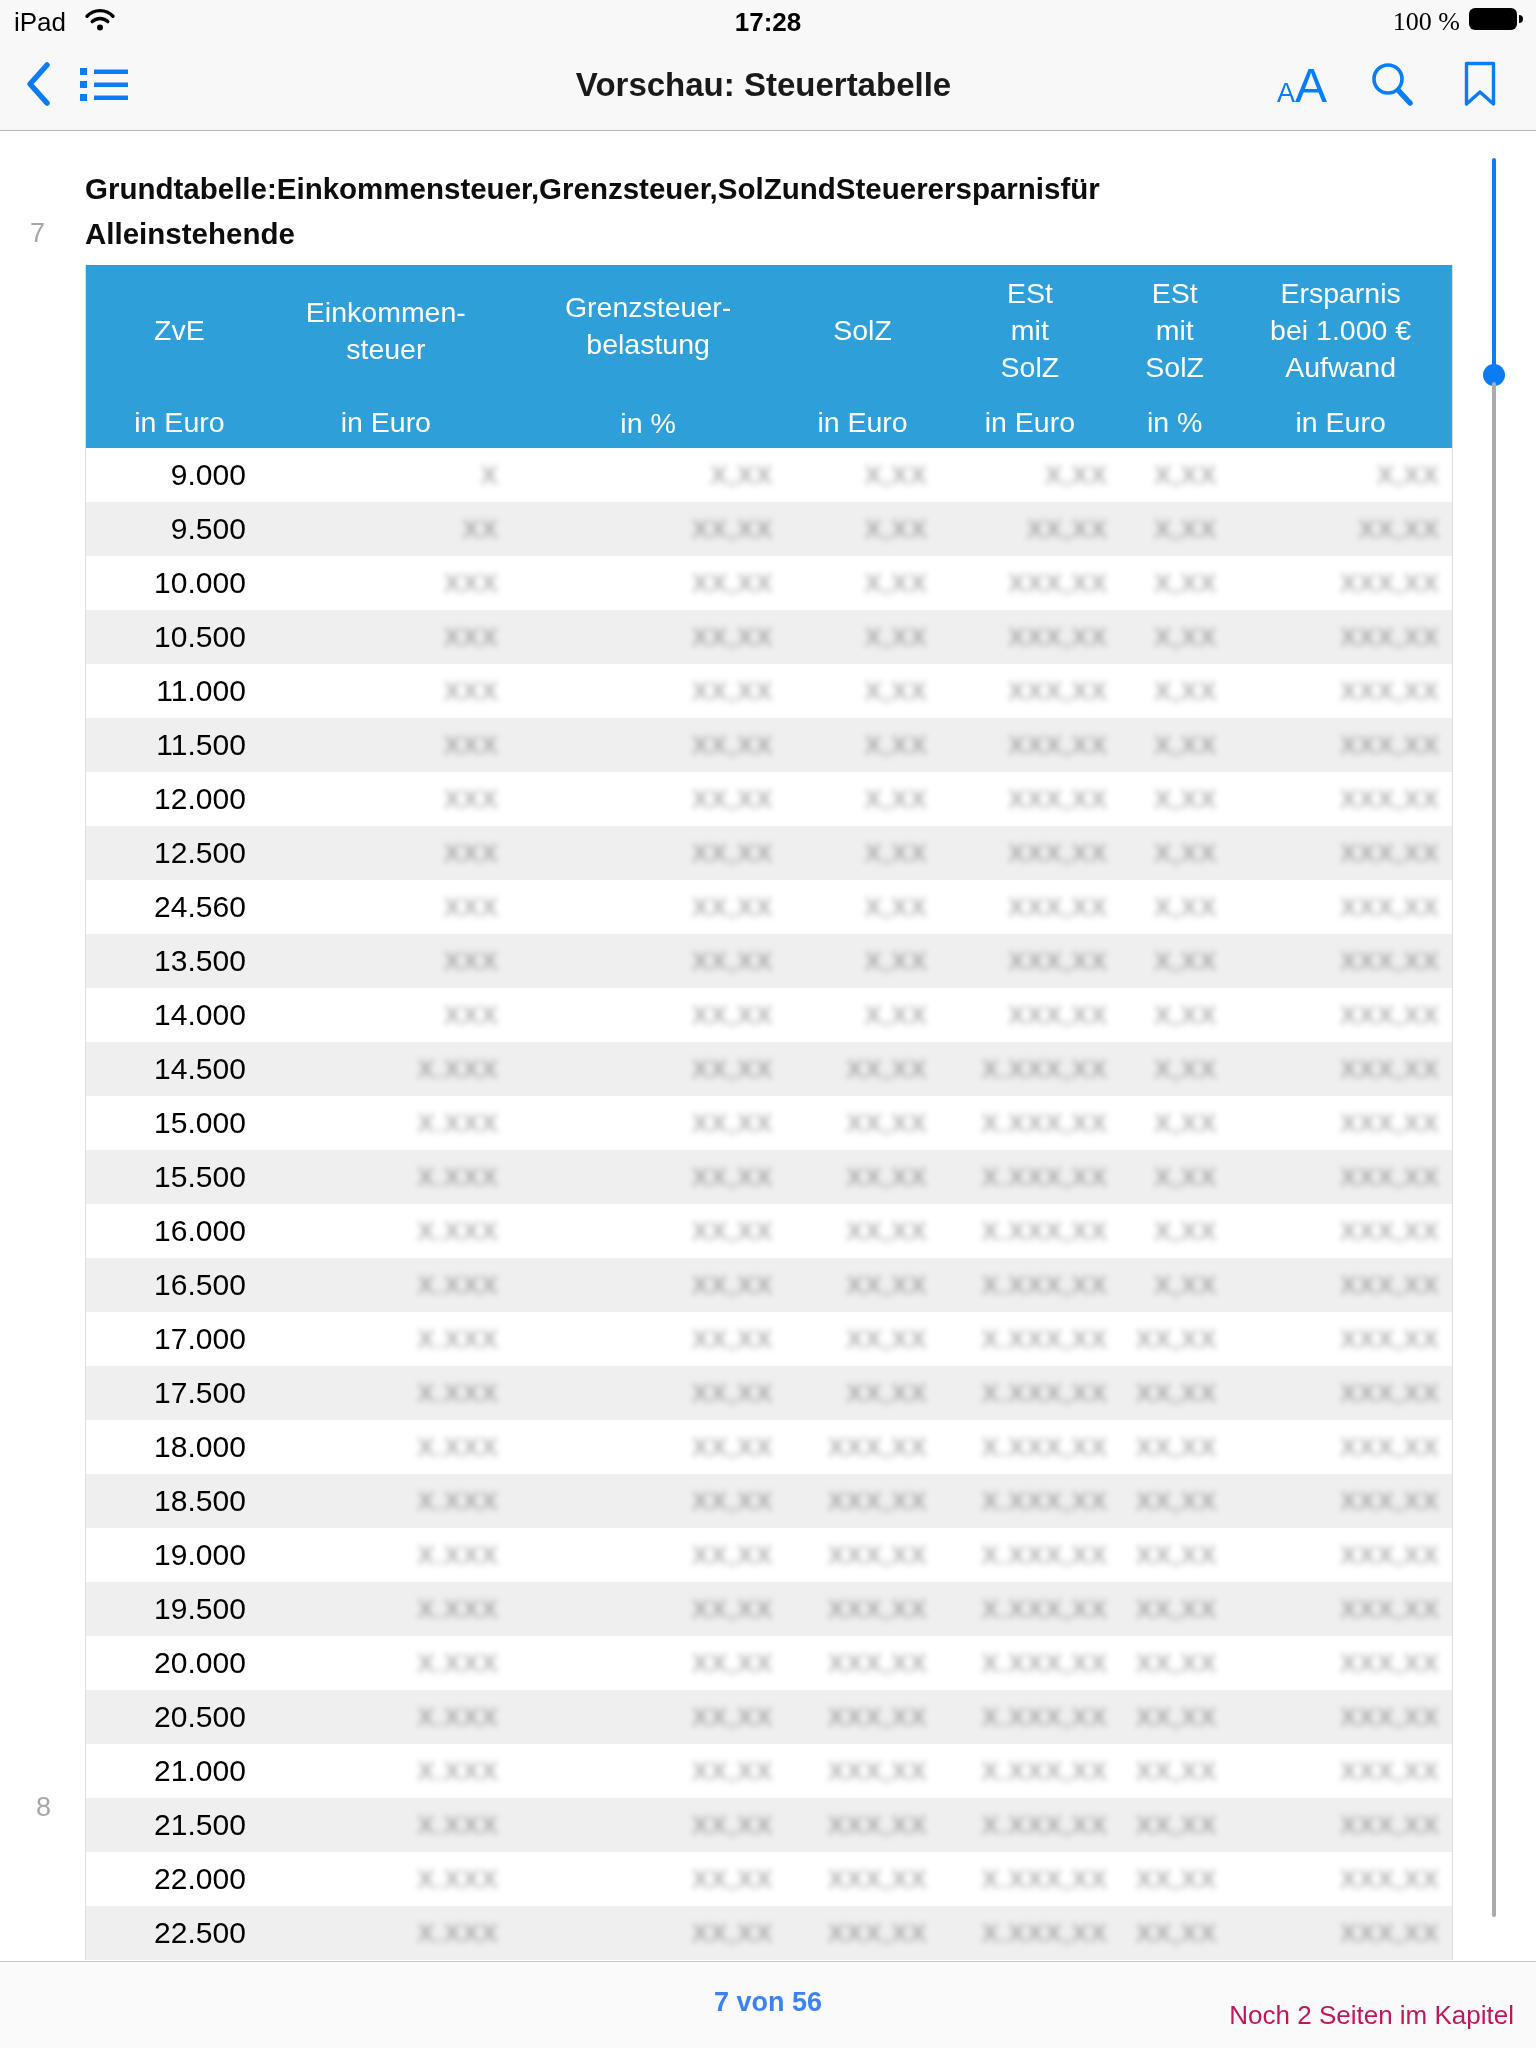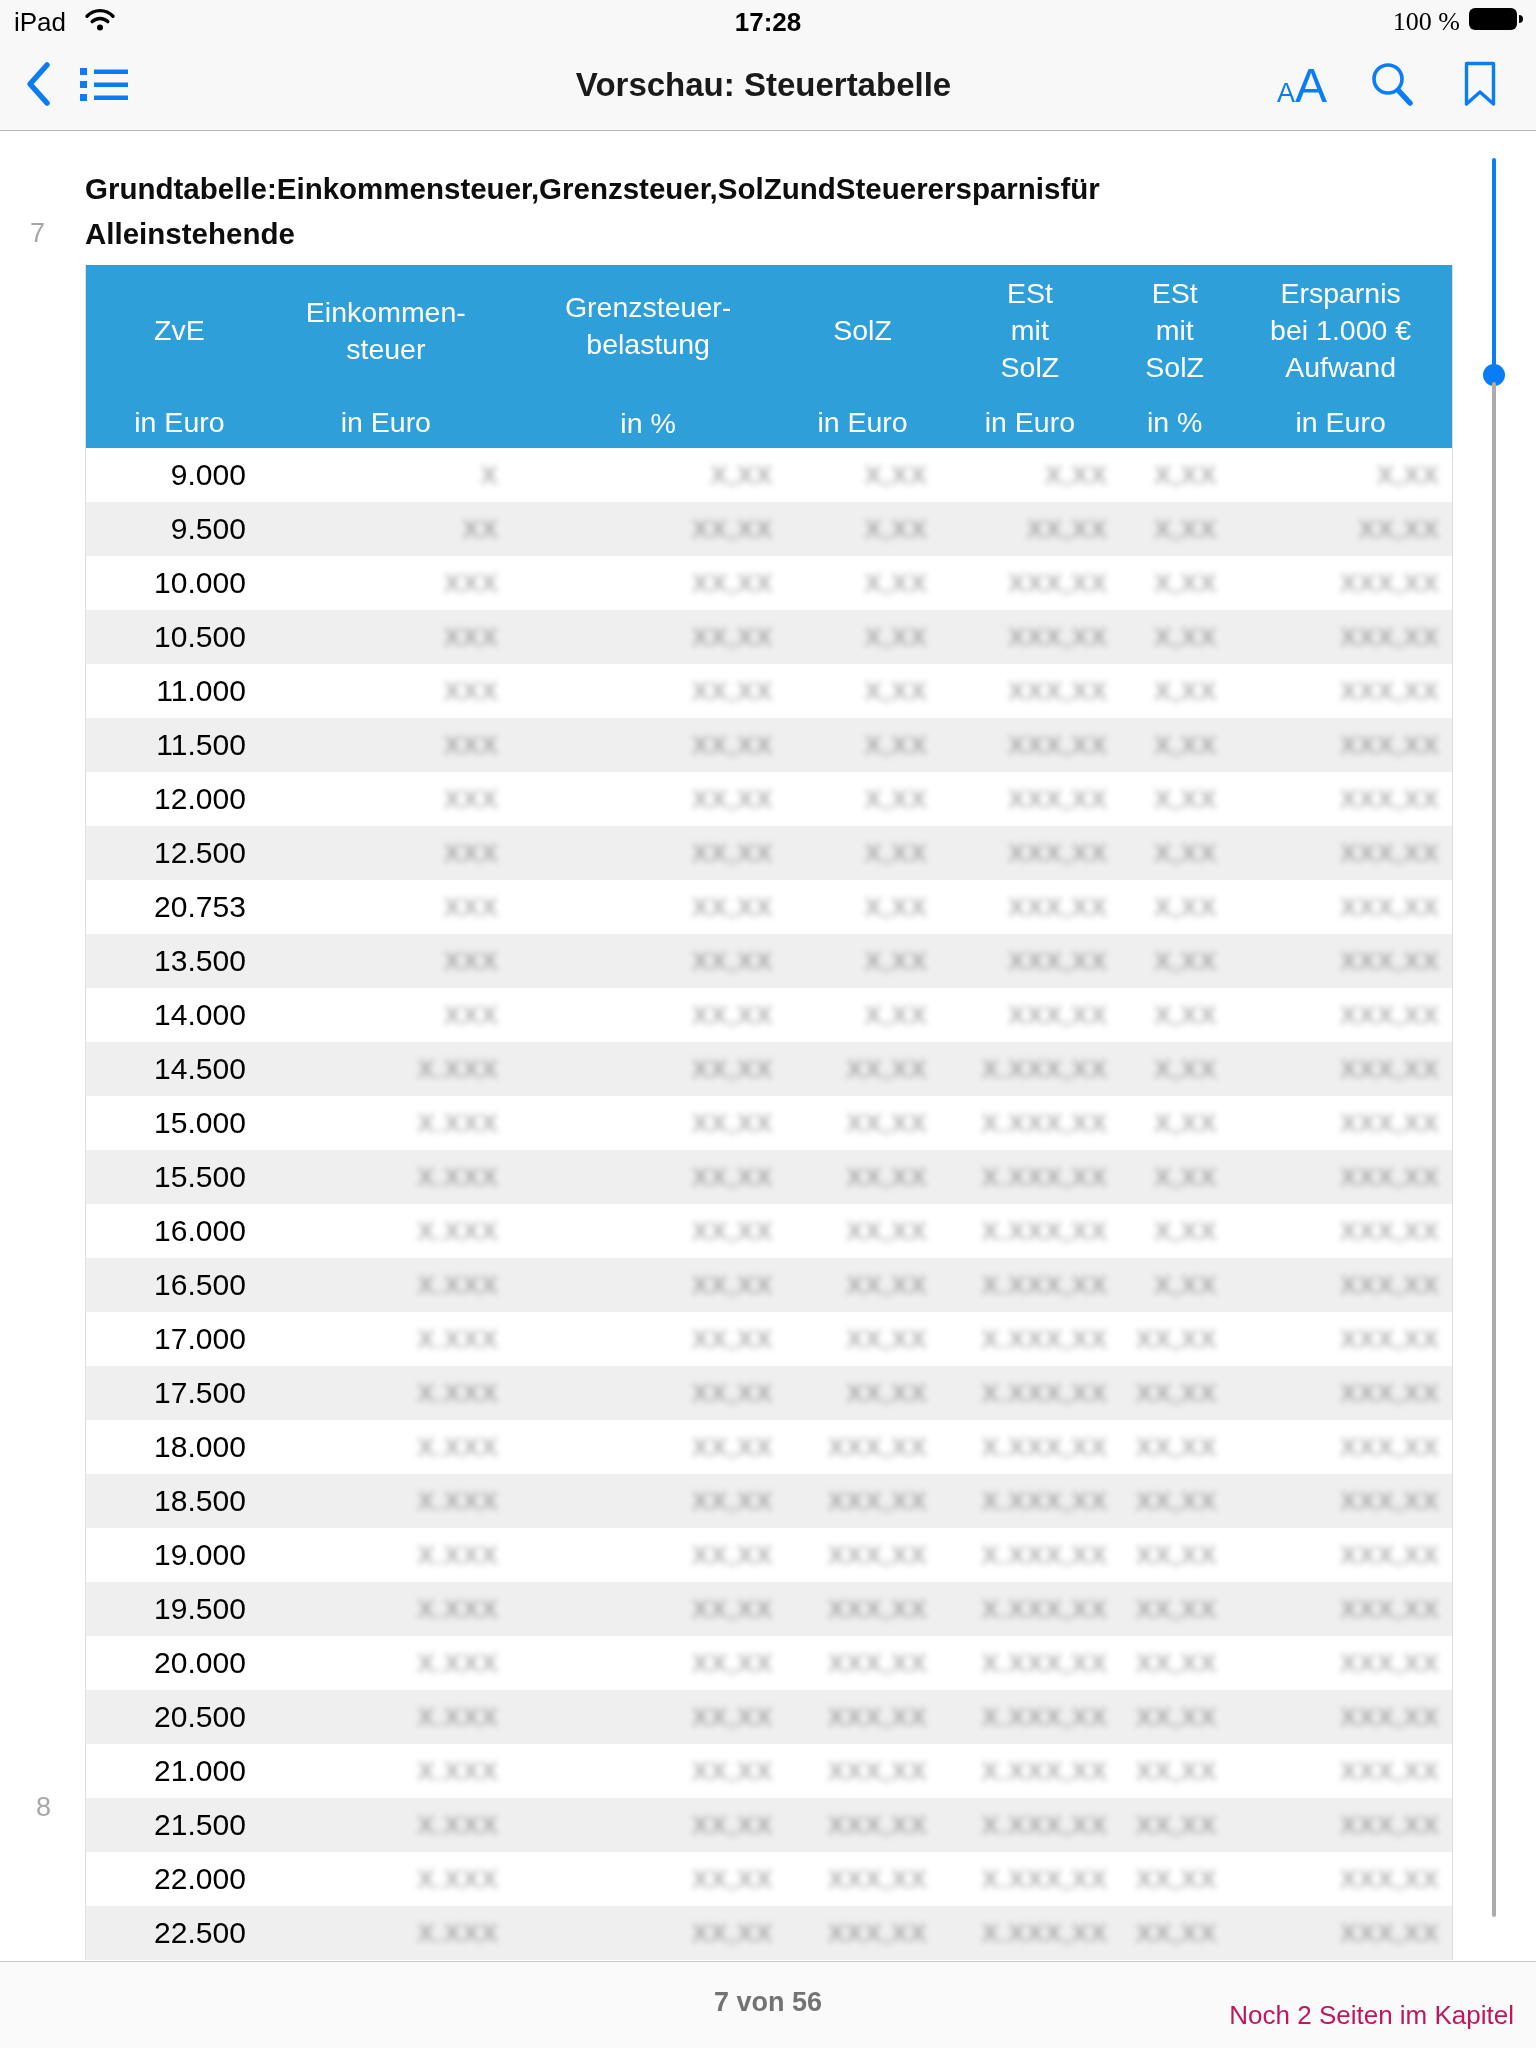--- a/index.html
+++ b/index.html
@@ -45,21 +45,21 @@
   .td-blur{padding-right:12px;}
   .blurtxt{display:inline-block;font-size:26px;color:#3f3f3f;letter-spacing:1px;filter:blur(3px);opacity:.55;}
   .col-1{width:12.8%;padding-left:12px;}.col-2{width:18.3%;}.col-3{width:20.1%;gap:12px;}
   .col-4{width:11.3%;}.col-5{width:13.2%;}.col-6{width:8%;}.col-7{width:16.3%;}
   
   .scroll-filled{position:absolute;left:1492px;top:158px;width:4px;height:212px;border-radius:2px;}
   .scroll-dot{position:absolute;left:1483px;top:364px;width:22px;height:22px;border-radius:50%;cursor:pointer;}
   .scroll-track{position:absolute;left:1492px;top:382px;width:4px;height:1535px;border-radius:2px;}
   
   .footer{position:absolute;left:0;right:0;top:1961px;height:87px;background:#fafafa;border-top:1px solid #c6c6c6;}
-  .footer-center{position:absolute;left:0;right:0;top:0;height:80px;display:flex;align-items:center;justify-content:center;font-size:27px;font-weight:600;color:#737373;}
+  .footer-center{position:absolute;left:0;right:0;top:0;height:80px;display:flex;align-items:center;justify-content:center;font-size:27px;font-weight:600;color:#3b82f6;}
   .footer-right{position:absolute;right:22px;top:13px;height:80px;display:flex;align-items:center;font-size:26px;color:#be185d;}
 </style>
 </head>
 <body>
 
 <div class="screen">
 
   <div class="topbar">
     <div class="statusbar">
       <div class="status-left">
@@ -264,21 +264,21 @@
         <div class="tr">
           <div class="td col-1 td-zve">12.500</div>
           <div class="td col-2 td-blur"><span class="blurtxt">XXX</span></div>
           <div class="td col-3 td-blur"><span class="blurtxt">XX,XX</span></div>
           <div class="td col-4 td-blur"><span class="blurtxt">X,XX</span></div>
           <div class="td col-5 td-blur"><span class="blurtxt">XXX,XX</span></div>
           <div class="td col-6 td-blur"><span class="blurtxt">X,XX</span></div>
           <div class="td col-7 td-blur"><span class="blurtxt">XXX,XX</span></div>
         </div>
         <div class="tr">
-          <div class="td col-1 td-zve">20.753</div>
+          <div class="td col-1 td-zve">24.560</div>
           <div class="td col-2 td-blur"><span class="blurtxt">XXX</span></div>
           <div class="td col-3 td-blur"><span class="blurtxt">XX,XX</span></div>
           <div class="td col-4 td-blur"><span class="blurtxt">X,XX</span></div>
           <div class="td col-5 td-blur"><span class="blurtxt">XXX,XX</span></div>
           <div class="td col-6 td-blur"><span class="blurtxt">X,XX</span></div>
           <div class="td col-7 td-blur"><span class="blurtxt">XXX,XX</span></div>
         </div>
         <div class="tr">
           <div class="td col-1 td-zve">13.500</div>
           <div class="td col-2 td-blur"><span class="blurtxt">XXX</span></div>

